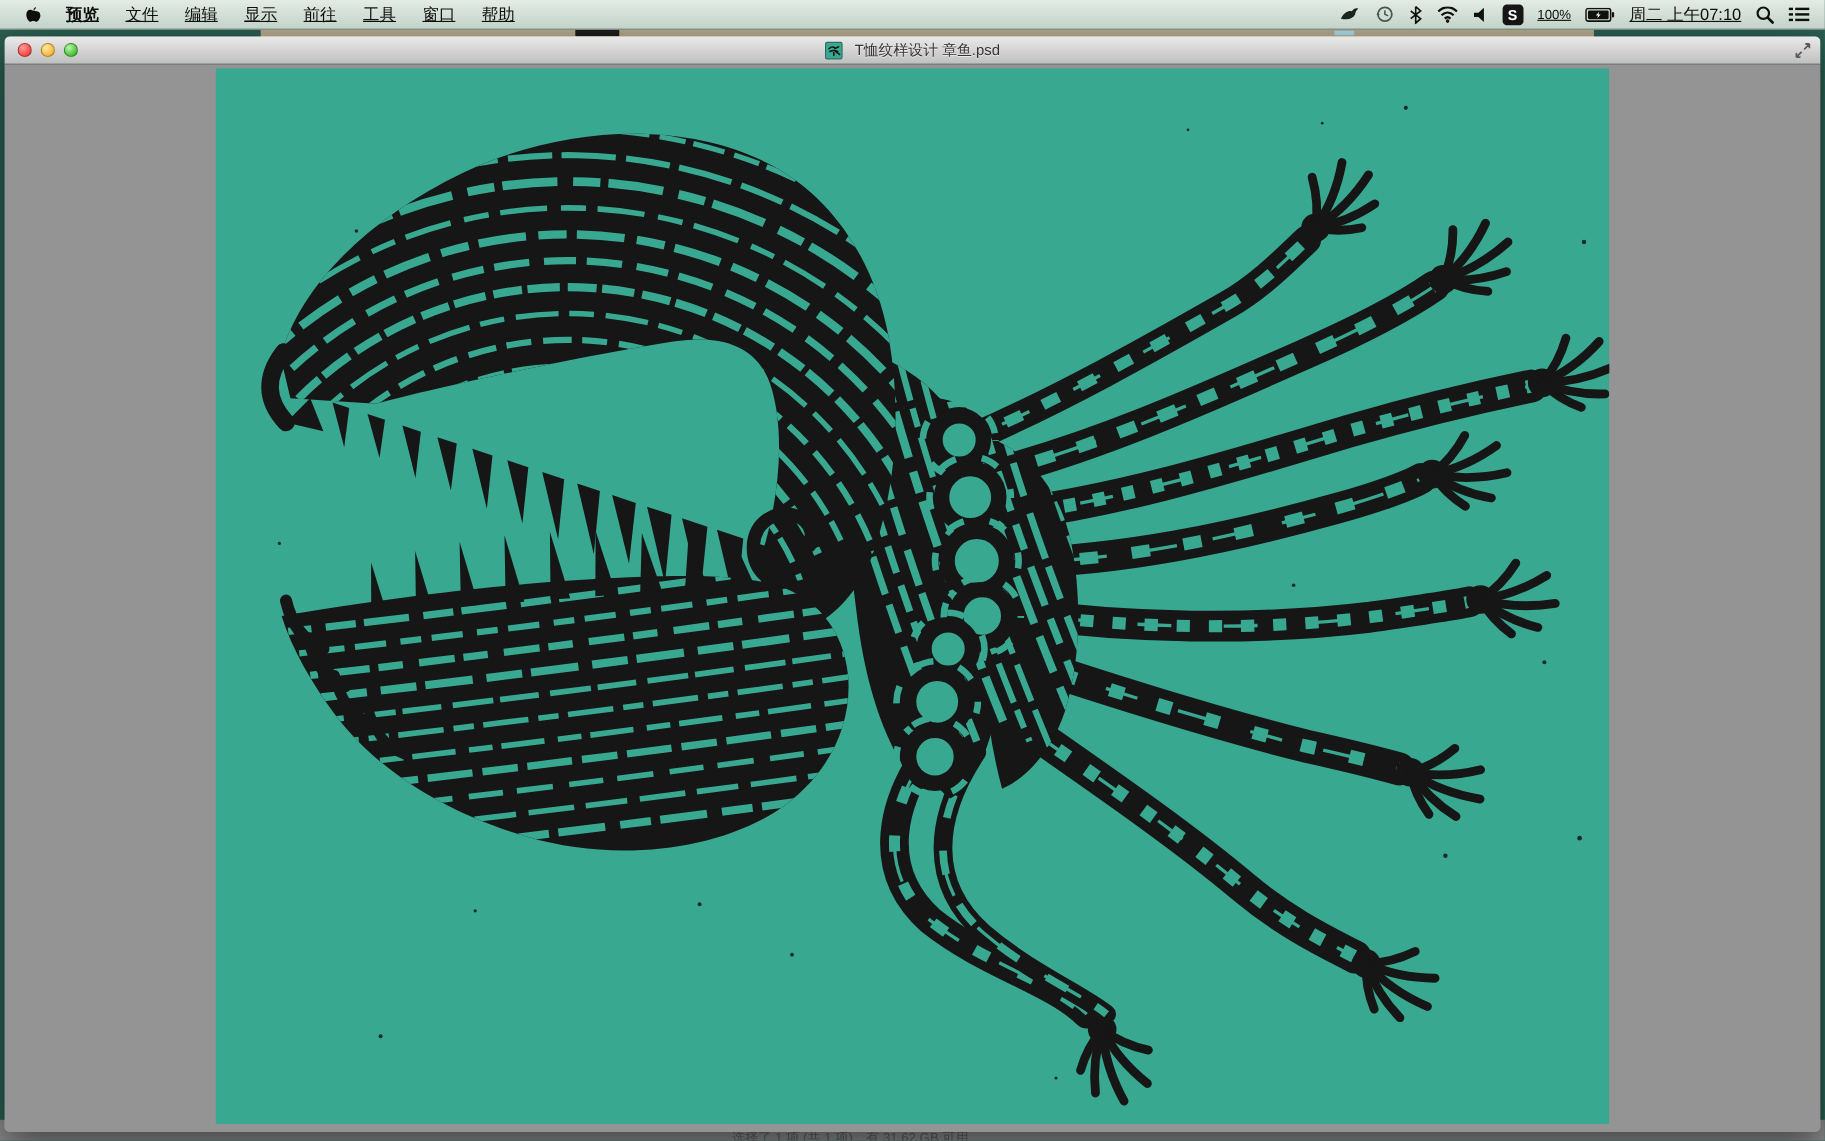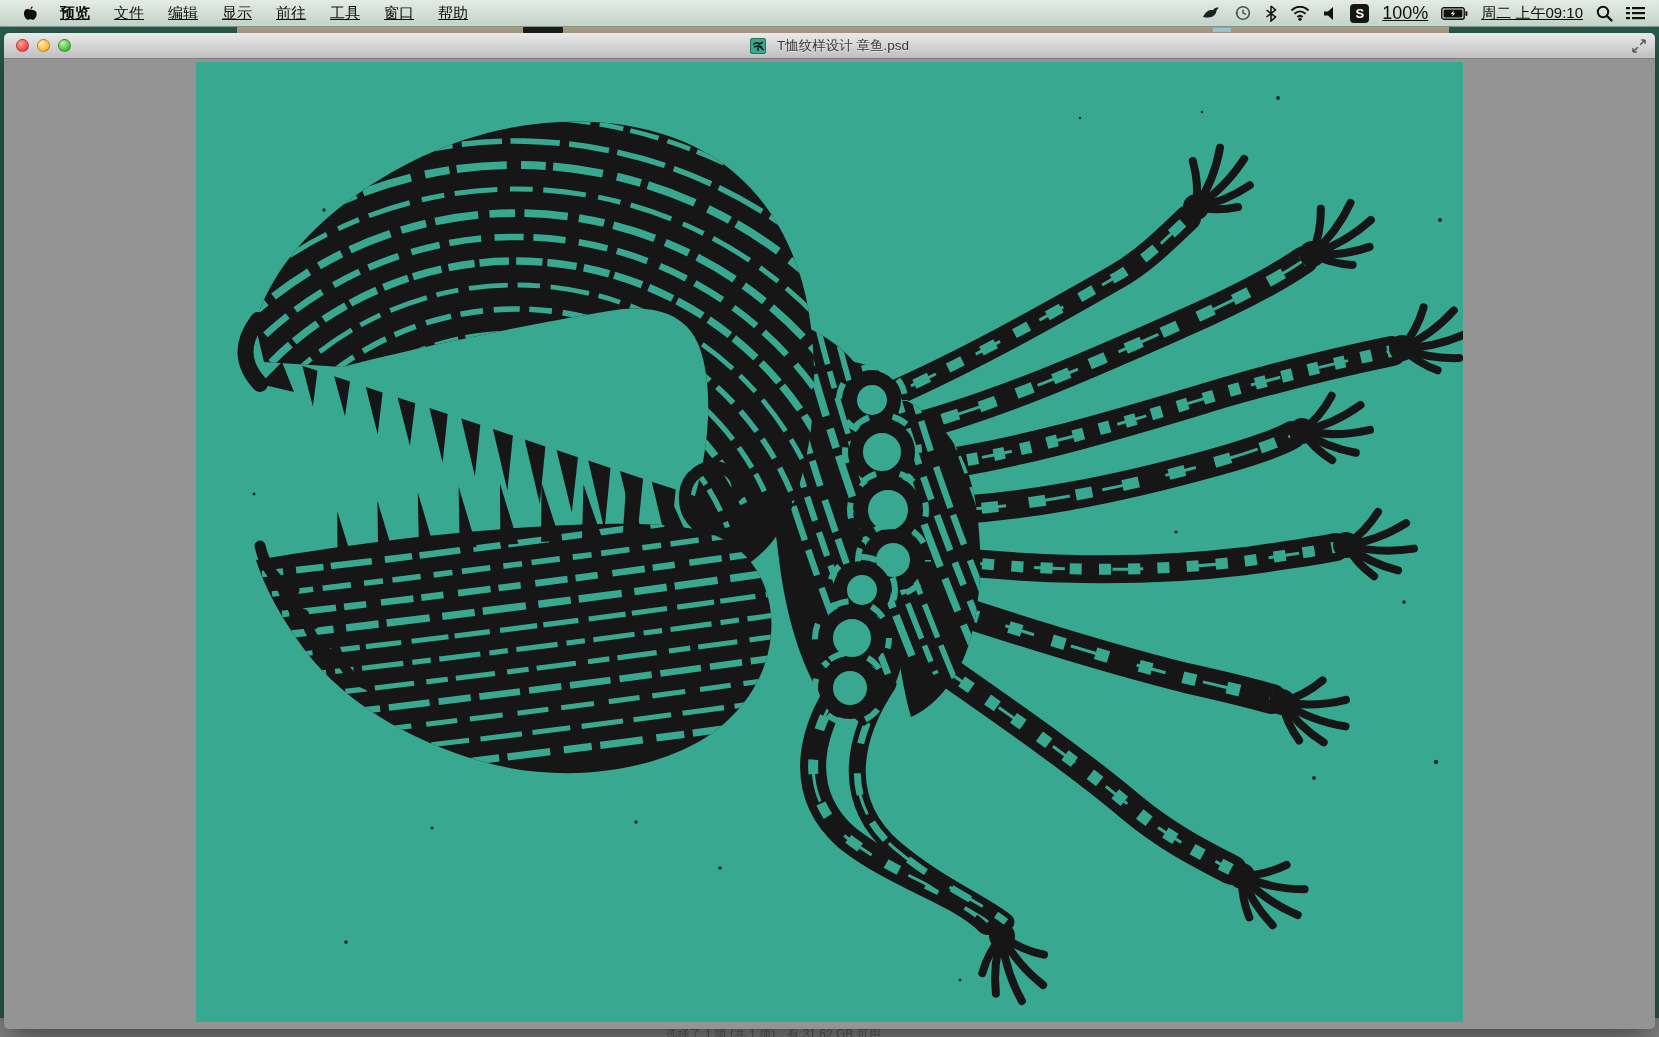--- a/index.html
+++ b/index.html
@@ -15,21 +15,21 @@
     background:linear-gradient(#e3ebe5,#c3d3c9);border-bottom:1px solid rgba(20,40,30,.45);
     display:flex;align-items:center;font-size:15px;color:#0e0e0e;text-decoration:underline;}
   .menubar-left{display:flex;align-items:center;padding-left:22px;}
   .apple{width:18px;height:18px;margin-right:20px;display:flex;align-items:center;}
   .menu-item{margin-right:24px;white-space:nowrap;cursor:default;}
   .menu-item.app{font-weight:bold;}
   .menubar-right{margin-left:auto;display:flex;align-items:center;gap:13px;padding-right:14px;}
   .mb-ico{display:flex;align-items:center;}
   .sogou{width:19px;height:19px;background:#161616;border-radius:4px;color:#fff;
     font-weight:bold;font-size:13px;display:flex;align-items:center;justify-content:center;}
-  .mb-text{font-size:18px;white-space:nowrap;}
+  .mb-text{font-size:12px;white-space:nowrap;}
   .clock-text{font-size:15px;}
 
   
   .tan-strip{position:absolute;left:237px;top:27px;width:1212px;height:7px;background:var(--tan-strip);z-index:5;}
   .tan-mark{position:absolute;left:523px;top:27px;width:40px;height:6px;background:#1d1d1d;border-radius:1px;z-index:6;}
   .tan-speck{position:absolute;left:1213px;top:28px;width:18px;height:4px;background:#a9d8e6;z-index:6;}
 
   
   .behind-window{position:absolute;left:0;top:1018px;width:1659px;height:19px;background:var(--behind-gray);z-index:4;overflow:hidden;}
   .behind-status{position:absolute;left:773px;top:8px;transform:translateX(-50%);
@@ -107,21 +107,21 @@
     <span class="sogou">S</span>
     <span class="mb-text">100%</span>
     <span class="mb-ico">
       <svg width="27" height="13" viewBox="0 0 27 13">
           <rect x="0.8" y="0.8" width="22.4" height="11.4" rx="2" fill="none" stroke="#10100f" stroke-width="1.4"></rect>
           <rect x="2.6" y="2.6" width="18.8" height="7.8" rx="1" fill="#10100f"></rect>
           <rect x="24.4" y="4" width="2" height="5" rx="1" fill="#10100f"></rect>
           <path d="M12.8,3.6 L9.8,7 L11.8,7 L11,9.6 L14.2,6.2 L12.2,6.2 Z" fill="#fff"></path>
         </svg>
     </span>
-    <span class="mb-text clock-text">周二 上午09:10</span>
+    <span class="mb-text clock-text">周二 上午07:10</span>
     <span class="mb-ico">
       <svg width="17" height="17" viewBox="0 0 17 17">
           <circle cx="7" cy="7" r="5.2" fill="none" stroke="#10100f" stroke-width="2"></circle>
           <line x1="11" y1="11" x2="15.5" y2="15.5" stroke="#10100f" stroke-width="2.4" stroke-linecap="round"></line>
         </svg>
     </span>
     <span class="mb-ico">
       <svg width="19" height="14" viewBox="0 0 19 14">
           <g fill="#10100f">
             <rect x="0" y="1" width="4" height="2.2"></rect>

